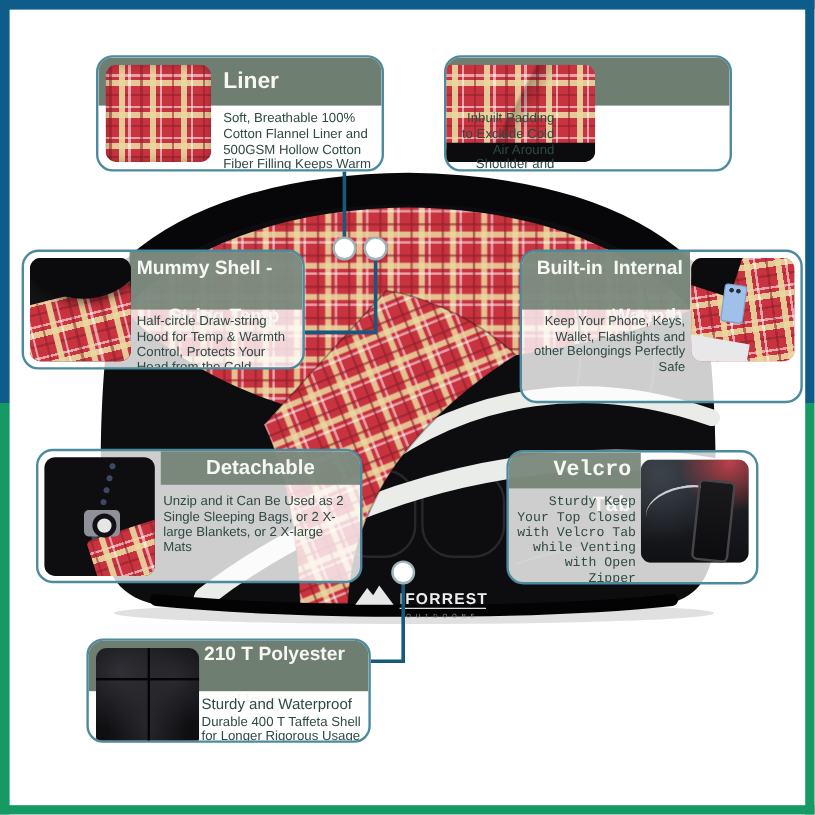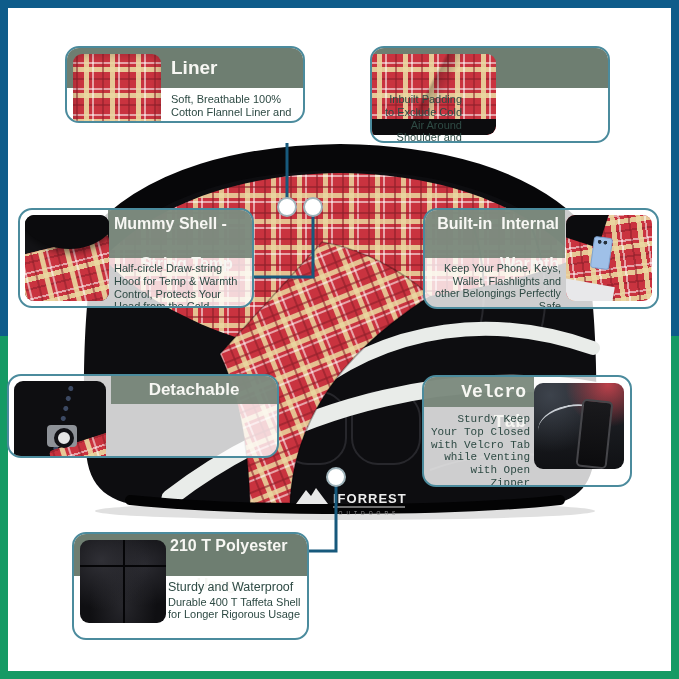--- a/index.html
+++ b/index.html
@@ -37,21 +37,21 @@
 
   .plaid-bg{background-color:var(--plaid-red);background-image:
     repeating-linear-gradient(90deg, rgba(141,31,42,0) 0 3px, rgba(141,31,42,.55) 3px 5px, rgba(141,31,42,0) 5px 11px,
       rgba(234,216,160,.9) 11px 16px, rgba(234,216,160,0) 16px 19px,
       rgba(255,255,255,.55) 19px 21px, rgba(255,255,255,0) 21px 26px),
     repeating-linear-gradient(0deg, rgba(141,31,42,0) 0 3px, rgba(141,31,42,.55) 3px 5px, rgba(141,31,42,0) 5px 11px,
       rgba(234,216,160,.9) 11px 16px, rgba(234,216,160,0) 16px 19px,
       rgba(255,255,255,.55) 19px 21px, rgba(255,255,255,0) 21px 26px);}
 
   
-  .c-liner{left:65px;top:46px;width:240px;height:77px;}
+  .c-liner{left:80px;top:46px;width:240px;height:97px;}
   .c-liner .band{left:0;right:0;top:0;height:40px;}
   .c-liner .title{font-size:19px;line-height:40px;padding-left:104px;}
   .c-liner .thumb{left:6px;top:6px;width:88px;height:81px;box-shadow:inset 0 0 8px rgba(0,0,0,.25);}
   .c-liner .body{left:104px;top:45px;right:6px;}
 
   
   .c-draft{left:370px;top:46px;width:240px;height:97px;}
   .c-draft .band{left:0;right:0;top:0;height:40px;}
   .c-draft .title{font-size:19px;line-height:40px;text-align:right;padding-right:148px;}
   .c-draft .thumb{right:6px;top:6px;width:130px;height:81px;}
@@ -66,37 +66,37 @@
   .c-mummy{left:18px;top:208px;width:236px;height:100px;}
   .c-mummy .band{left:88px;right:0;top:0;height:48px;}
   .c-mummy .title{font-size:16px;line-height:1.25;padding:4px 0 0 6px;}
   .c-mummy .thumb{left:5px;top:5px;width:84px;height:86px;background:#131316;}
   .c-mummy .body{left:94px;top:52px;right:5px;font-size:11px;}
   .thumb-mummy .plaid-part{position:absolute;left:-20%;right:-10%;top:36%;bottom:-12%;transform:rotate(-14deg);}
   .thumb-mummy::after{content:"";position:absolute;left:-15%;right:-15%;top:-48%;height:88%;
     background:#0b0b0d;border-radius:0 0 55% 60% / 0 0 70% 80%;box-shadow:0 4px 7px rgba(0,0,0,.45);}
 
   
-  .c-pocket{left:423px;top:208px;width:236px;height:101px;}
+  .c-pocket{left:433px;top:208px;width:236px;height:128px;}
   .c-pocket .band{left:0;right:92px;top:0;height:48px;}
   .c-pocket .title{font-size:16px;line-height:1.25;text-align:right;padding:4px 6px 0 0;}
   .c-pocket .thumb{right:5px;top:5px;width:86px;height:86px;}
   .c-pocket .body{left:5px;top:52px;right:96px;text-align:right;font-size:10.8px;}
   .thumb-pocket .plaid-part{position:absolute;inset:-16%;transform:rotate(-8deg);}
   .thumb-pocket::before{content:"";position:absolute;left:-14%;top:-28%;width:62%;height:58%;
     background:#0c0c0e;transform:rotate(18deg);border-radius:6px;z-index:2;}
   .thumb-pocket::after{content:"";position:absolute;left:-12%;bottom:-8%;width:66%;height:30%;
     background:#e8e8ea;transform:rotate(10deg);z-index:2;}
   .phone{position:absolute;left:30%;top:26%;width:17px;height:30px;background:#9fc0e8;
     border:1px solid #7ea3cf;border-radius:3px;transform:rotate(8deg);z-index:3;
     background-image:radial-gradient(circle at 30% 14%, #24303c 1.6px, rgba(0,0,0,0) 2.2px),
                      radial-gradient(circle at 64% 14%, #24303c 1.6px, rgba(0,0,0,0) 2.2px);}
 
   
-  .c-detach{left:7px;top:374px;width:272px;height:84px;}
+  .c-detach{left:30px;top:374px;width:272px;height:112px;}
   .c-detach .band{left:102px;right:0;top:0;height:28px;}
   .c-detach .title{font-size:17px;line-height:28px;text-align:center;}
   .c-detach .thumb{left:5px;top:5px;width:92px;height:99px;background:#0e0e11;}
   .c-detach .body{left:104px;top:36px;right:6px;}
   .thumb-detach .corner{position:absolute;right:-16%;bottom:-18%;width:70%;height:58%;
     transform:rotate(-18deg);border-radius:4px;}
   .thumb-detach .zip{position:absolute;left:52%;top:-6%;height:78%;width:0;
     border-left:5px dotted #3c4963;transform:rotate(14deg);}
   .pull{position:absolute;left:36%;top:44%;width:30px;height:22px;background:#8e9298;border-radius:4px;}
   .pull::after{content:"";position:absolute;right:3px;top:3px;width:12px;height:12px;border-radius:50%;
@@ -110,21 +110,21 @@
     background:radial-gradient(circle at 82% 2%, rgba(196,66,76,.95), rgba(196,66,76,0) 38%),
                radial-gradient(circle at 18% 14%, #3d434c, rgba(61,67,76,0) 55%),
                linear-gradient(#23262c,#101114);}
   .c-velcro .body{left:6px;top:36px;right:100px;text-align:right;}
   .strap{position:absolute;right:16%;top:20%;width:30%;height:74%;
     background:linear-gradient(#1a1a1d,#0c0c0e);border:2px solid #46464a;border-radius:5px;transform:rotate(6deg);}
   .cord{position:absolute;left:4%;top:26%;width:72%;height:42%;border-top:2px solid #c9ced4;
     border-radius:50%;transform:rotate(-12deg);}
 
   
-  .c-shell{left:72px;top:532px;width:237px;height:108px;}
+  .c-shell{left:72px;top:532px;width:237px;height:87px;}
   .c-shell .band{left:0;right:0;top:0;height:42px;}
   .c-shell .title{font-size:16px;line-height:1.22;padding:2px 0 0 96px;}
   .c-shell .thumb{left:6px;top:6px;width:86px;height:83px;
     background:radial-gradient(ellipse at 25% 25%, #303036 0%, rgba(48,48,54,0) 55%),
                radial-gradient(ellipse at 75% 30%, #2a2a30 0%, rgba(42,42,48,0) 50%),
                radial-gradient(ellipse at 50% 78%, #27272c 0%, rgba(39,39,44,0) 55%), #0f0f12;}
   .c-shell .thumb::before{content:"";position:absolute;left:50%;top:0;bottom:0;border-left:2px solid #050507;}
   .c-shell .thumb::after{content:"";position:absolute;left:0;right:0;top:30%;border-top:2px solid #050507;}
   .c-shell .body{left:94px;top:46px;right:4px;text-align:left;}
   .c-shell .subtitle{display:block;font-size:12.5px;margin-bottom:1px;}
@@ -254,20 +254,21 @@
 
   <div class="callout glass c-detach">
     <div class="band">
       <span class="title">Detachable</span>
     </div>
     <div class="thumb thumb-detach">
       <div class="zip"></div>
       <div class="corner plaid-bg"></div>
       <div class="pull"></div>
     </div>
+    <div class="body">Unzip and it Can Be Used as 2 Single Sleeping Bags, or 2 X-large Blankets, or 2 X-large Mats</div>
   </div>
 
   <div class="callout glass c-velcro">
     <div class="band">
       <span class="title">Velcro Tab</span>
     </div>
     <div class="thumb">
       <div class="cord"></div>
       <div class="strap"></div>
     </div>

